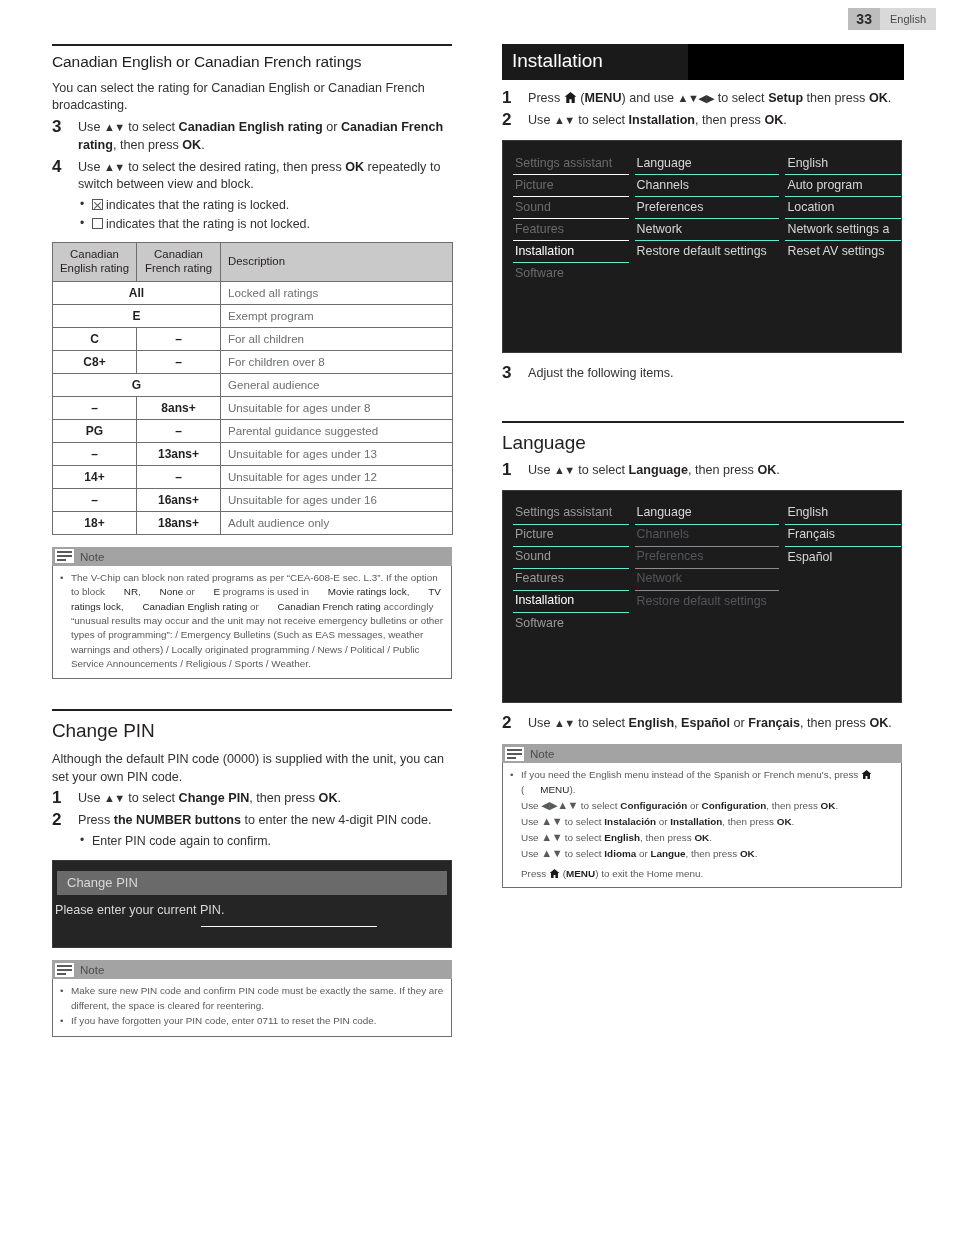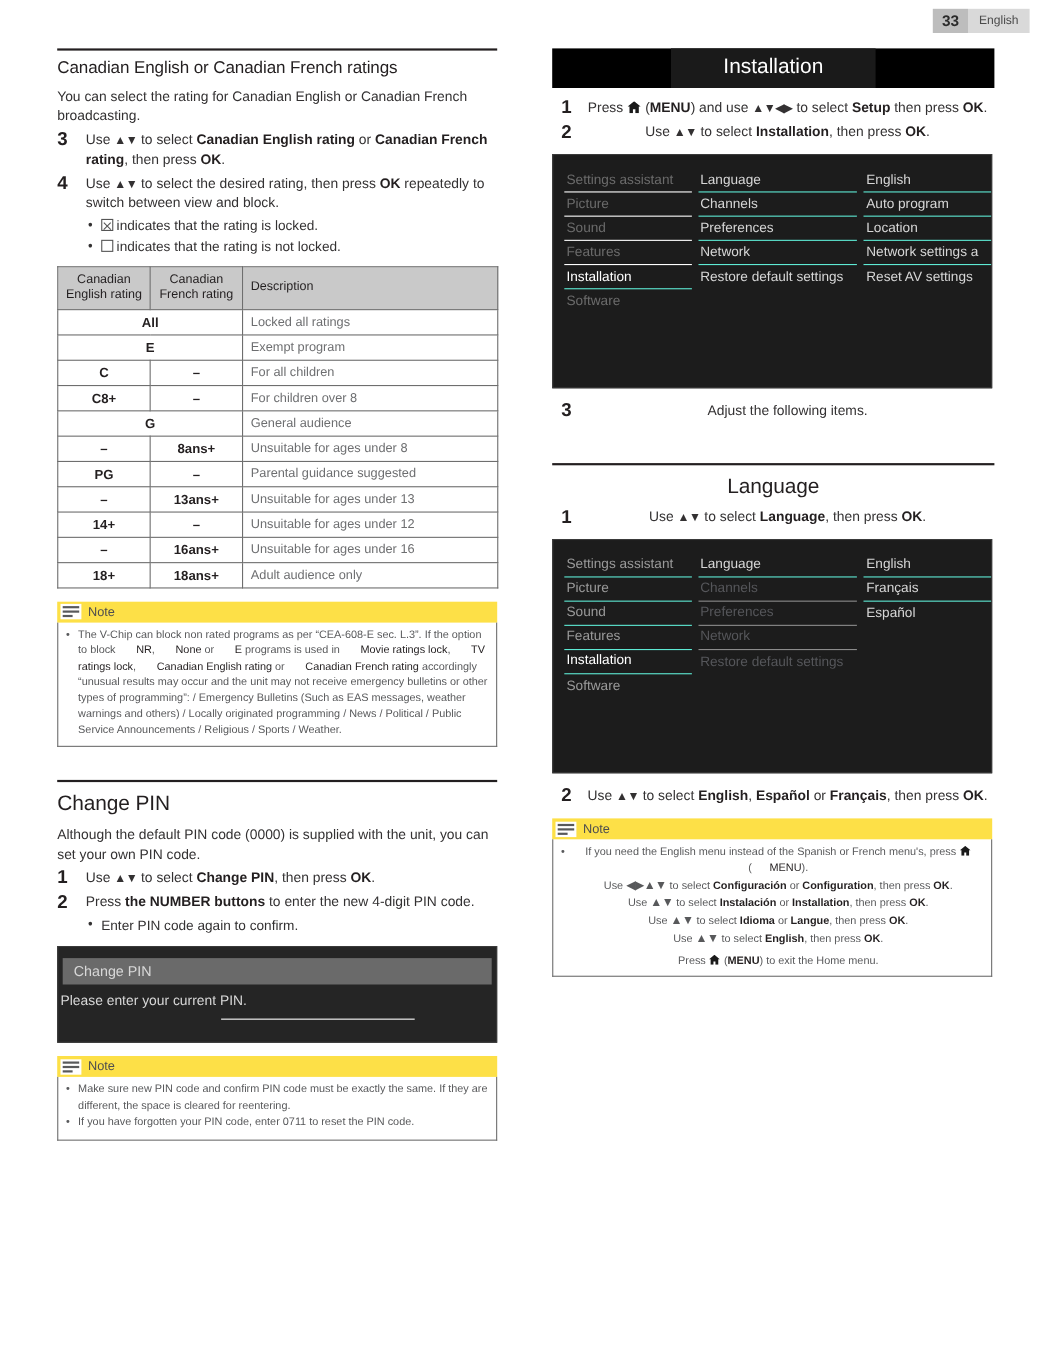--- a/index.html
+++ b/index.html
@@ -26,21 +26,21 @@
   }
   .page-lang {
     background: #d9d9d9; color: #4a4a4a;
     font-size: 11px;
     display: flex; align-items: center; justify-content: center;
     padding: 0 10px; min-width: 56px;
   }
 
   
   .col-left  { position: absolute; left: 52px;  top: 44px; width: 400px; }
-  .col-right { position: absolute; left: 502px; top: 44px; width: 402px; text-align: center; }
+  .col-right { position: absolute; left: 502px; top: 44px; width: 402px; }
 
   
   h2.sec-title {
     font-size: 15.5px; font-weight: 400; color: #231f20;
     margin: 0; padding: 7px 0 0 0;
     border-top: 2.2px solid #231f20;
     letter-spacing: -0.1px;
   }
   h2.sec-title.big { font-size: 19px; padding-top: 9px; }
 
@@ -112,21 +112,21 @@
   }
   table.ratings td.desc {
     text-align: left; font-size: 11.6px; color: #6d6e70;
     padding-left: 7px; height: 23px;
   }
   col.c1 { width: 84px; } col.c2 { width: 84px; } col.c3 { width: 232px; }
 
   
   .note { margin-top: 12px; width: 400px; }
   .note-head {
-    background: #fde047; display: flex; align-items: center;
+    background: #a3a3a3; display: flex; align-items: center;
     height: 19px; padding: 0 0 0 3px; width: 100%;
   }
   .note-ico {
     width: 19px; height: 14px; background: #ffffff;
     display: flex; flex-direction: column; justify-content: center;
     gap: 2px; padding: 2px 2px; margin-right: 6px; flex: 0 0 19px;
   }
   .note-ico i { display:block; height: 2.2px; background: #58595b; }
   .note-ico i:nth-child(1){ width:100%; }
   .note-ico i:nth-child(2){ width:100%; }
@@ -443,21 +443,21 @@
       <span class="note-title">Note</span>
     </div>
     <div class="note-body">
       <ul>
         <li>If you need the English menu instead of the Spanish or French menu's, press <svg style="width:11px;height:9px;position:relative;top:1px" viewBox="0 0 16 14">
               <path d="M8 0L0.5 6.2h2.1V14h4.0V9.3h2.8V14h4.0V6.2h2.1z" fill="#1a1a1a"></path>
             </svg> (<b>MENU</b>).</li>
       </ul>
       <div class="sub">Use <span class="arrows">◀▶▲▼</span> to select <b>Configuración</b> or <b>Configuration</b>, then press <b>OK</b>.</div>
       <div class="sub">Use <span class="arrows">▲▼</span> to select <b>Instalación</b> or <b>Installation</b>, then press <b>OK</b>.</div>
+      <div class="sub">Use <span class="arrows">▲▼</span> to select <b>English</b>, then press <b>OK</b>.</div>
       <div class="sub">Use <span class="arrows">▲▼</span> to select <b>Idioma</b> or <b>Langue</b>, then press <b>OK</b>.</div>
-      <div class="sub">Use <span class="arrows">▲▼</span> to select <b>English</b>, then press <b>OK</b>.</div>
       <div class="sub" style="margin-top:5px">Press <svg style="width:11px;height:9px;position:relative;top:1px" viewBox="0 0 16 14">
             <path d="M8 0L0.5 6.2h2.1V14h4.0V9.3h2.8V14h4.0V6.2h2.1z" fill="#1a1a1a"></path>
           </svg> (<b>MENU</b>) to exit the Home menu.</div>
     </div>
   </div>
 
 </div>
 
 </body></html>

